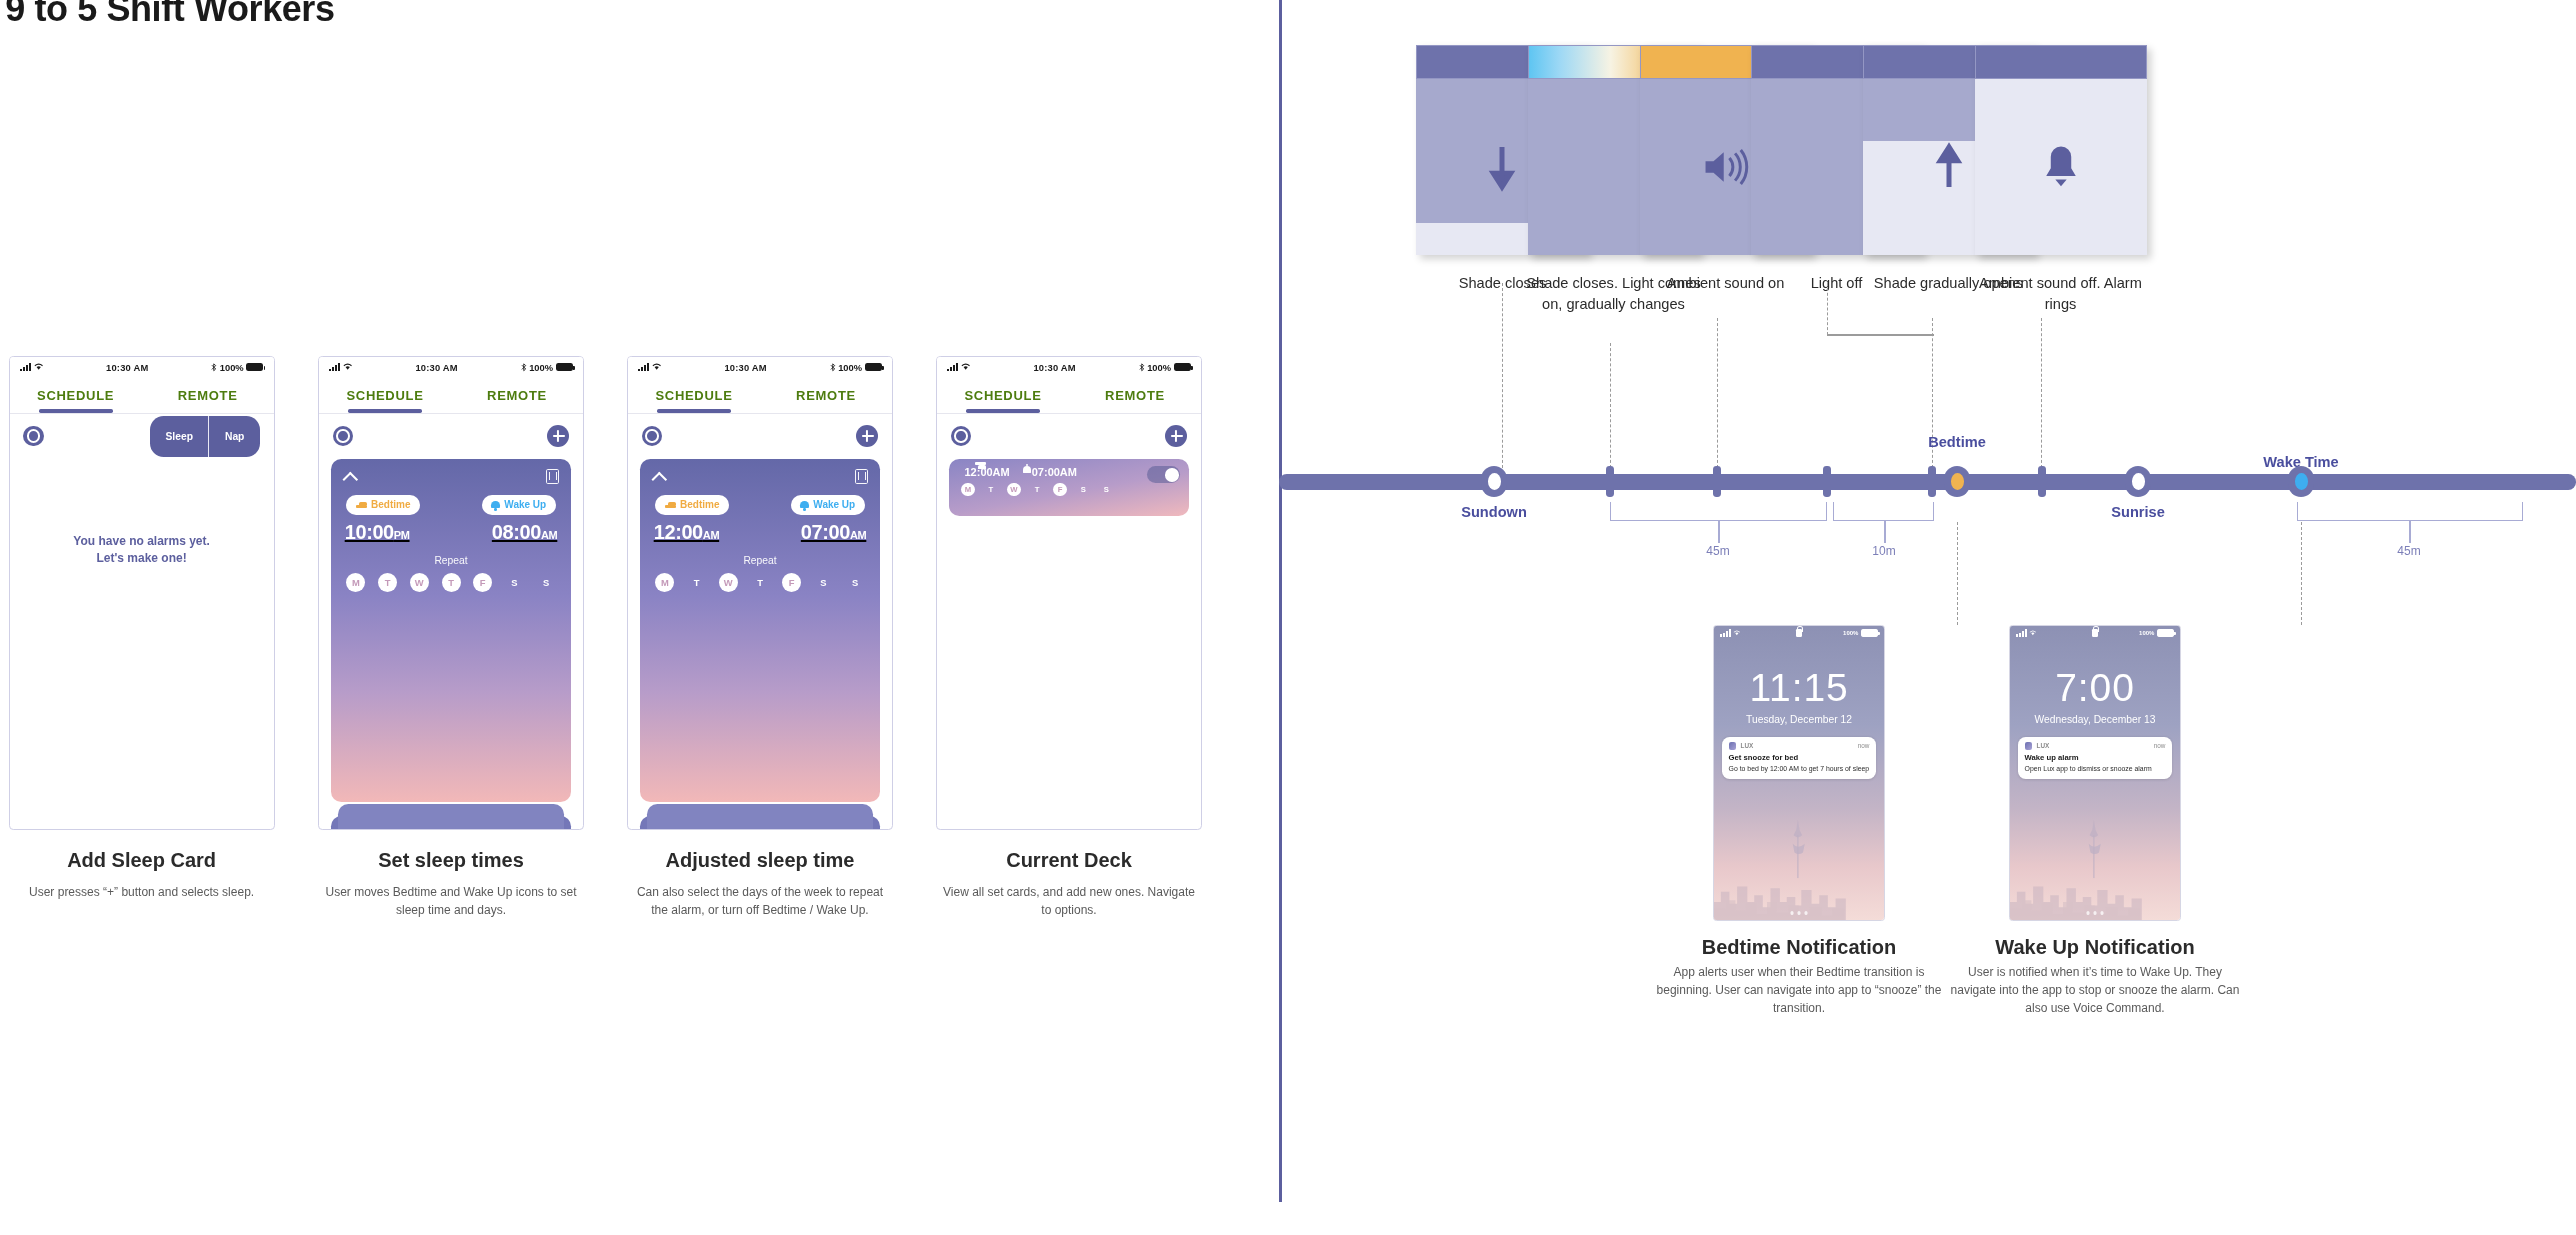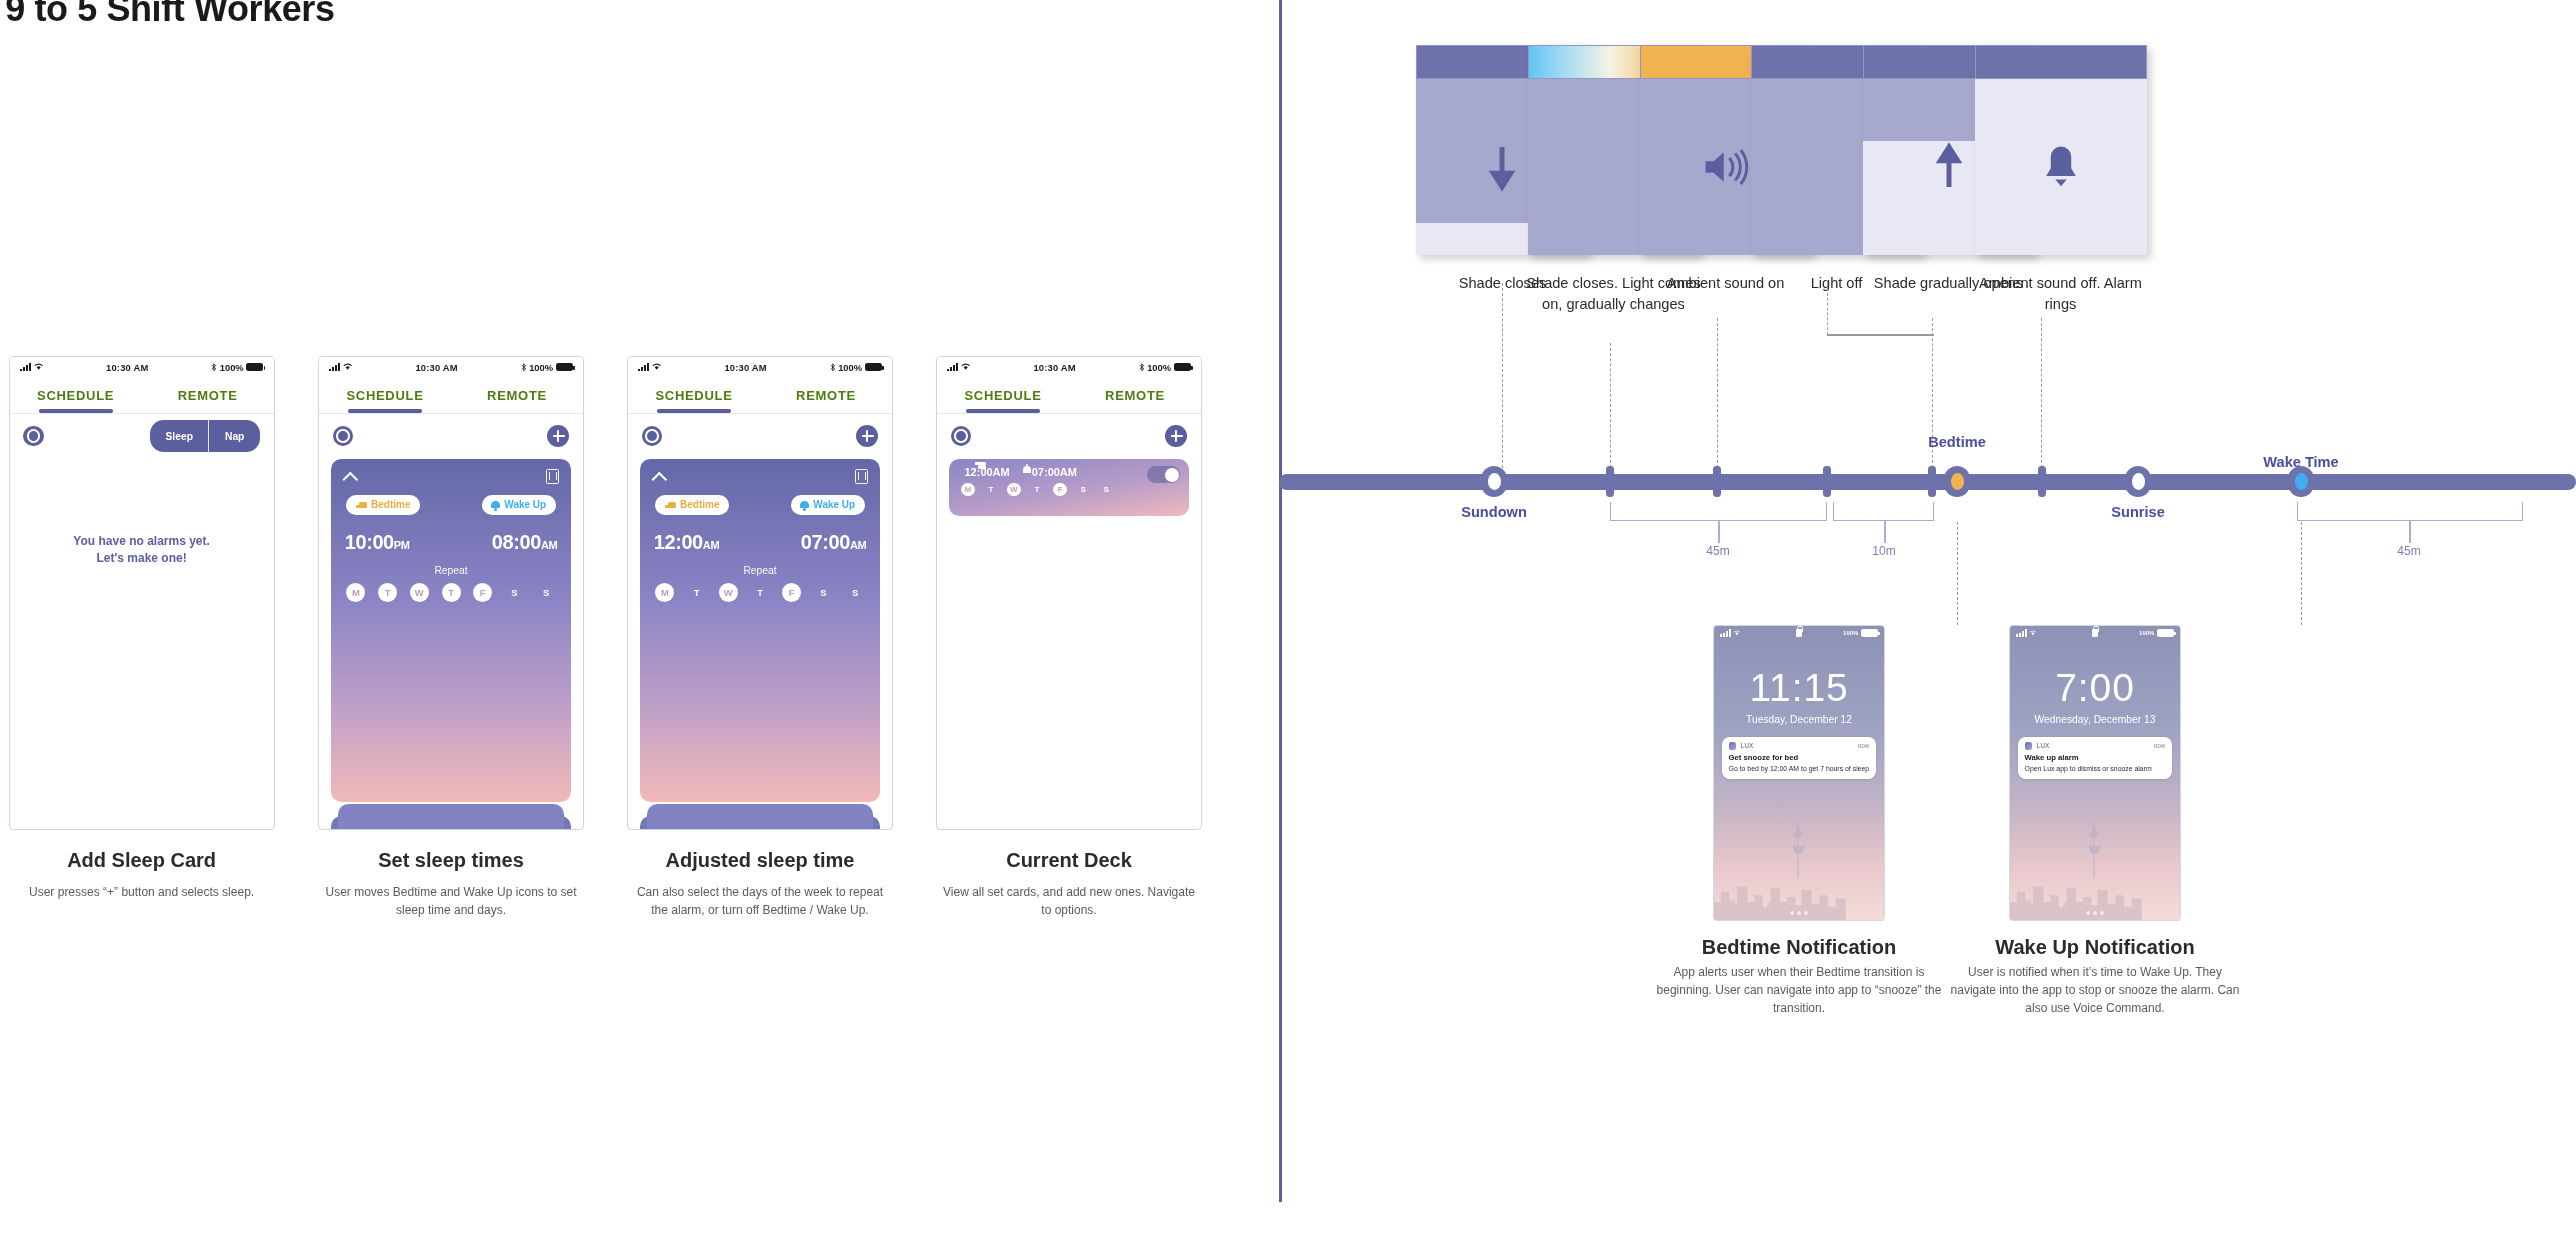--- a/index.html
+++ b/index.html
@@ -69,21 +69,21 @@
   .gear:before { content:""; width:9.4px;height:9.4px;border:2.1px solid #fff;border-radius:50%; }
   .gear:after { content:""; position:absolute; width:3.4px;height:3.4px;background:#5c5f9e;border-radius:50%; }
   .plus {
     width: 22px; height: 22px; border-radius: 50%; background: #5c5f9e;
     position: relative;
   }
   .plus:before,.plus:after { content:""; position:absolute; background:#fff; border-radius:0.9px; }
   .plus:before { left:50%; top:5.2px; width:2.1px; height:12px; transform:translateX(-50%); }
   .plus:after  { top:50%; left:5.2px; height:2.1px; width:12px; transform:translateY(-50%); }
   .seg {
-    display:flex; background:#5c5f9e; border-radius:13.7px; overflow:hidden; height:32px;
+    display:flex; background:#5c5f9e; border-radius:13.7px; overflow:hidden; height:41px;
   }
   .seg div { padding: 0 15.5px; display:flex;align-items:center; font-size:10.3px; font-weight:700; color:#fff; }
   .seg div + div { border-left: 1.7px solid #e9e9f5; }
   .empty-msg {
     position:absolute; left:0; right:0; top:176px; text-align:center;
     font-size:12px; font-weight:600; color:#5c5f9e; line-height:1.45;
   }
   .sleep-card {
     margin: 0 12px; border-radius: 10.3px; overflow:hidden;
     background: linear-gradient(180deg,#6468a8 0%,#8a83c4 40%,#b79cc9 68%,#f2b8b8 100%);
@@ -101,21 +101,21 @@
     padding: 0 9.4px; font-size:10px; font-weight:700;
   }
   .pill.bed { color:#f0ab42; }
   .pill.wake { color:#3eaef0; }
   .bedicon { width:11px;height:6.9px;position:relative; }
   .bedicon:before{content:"";position:absolute;left:0;bottom:0;width:11px;height:3.4px;background:currentColor;border-radius:0.9px;}
   .bedicon:after{content:"";position:absolute;left:3.4px;top:0;width:7.7px;height:3.4px;background:currentColor;border-radius:1.7px 1.7px 0 0;}
   .bellicon { width:8.6px;height:9.4px;position:relative;}
   .bellicon:before{content:"";position:absolute;left:0;top:0.9px;width:8.6px;height:6.9px;background:currentColor;border-radius:4.3px 4.3px 0.9px 0.9px;}
   .bellicon:after{content:"";position:absolute;left:3px;bottom:-0.9px;width:2.6px;height:2.6px;background:currentColor;border-radius:50%;}
-  .times { display:flex; justify-content:space-between; margin-top:16px; padding:0 1.7px; }
+  .times { display:flex; justify-content:space-between; margin-top:6px; padding:0 1.7px;text-decoration:underline; }
   .time { font-size:20px; font-weight:700; color:#fff; letter-spacing:-0.4px; }
   .time span { font-size:11px; }
   .ring-wrap { position:relative; width:168px; height:168px; margin: 6.9px auto 0; }
   .ring {
     position:absolute; inset:0; border-radius:50%;
     border: 20.6px solid #fff;
   }
   .ring-dim { position:absolute; inset:0; border-radius:50%; border:20.6px solid rgba(255,255,255,.32); }
   .ring-hours {
     position:absolute; inset:0; display:flex;align-items:center;justify-content:center;

